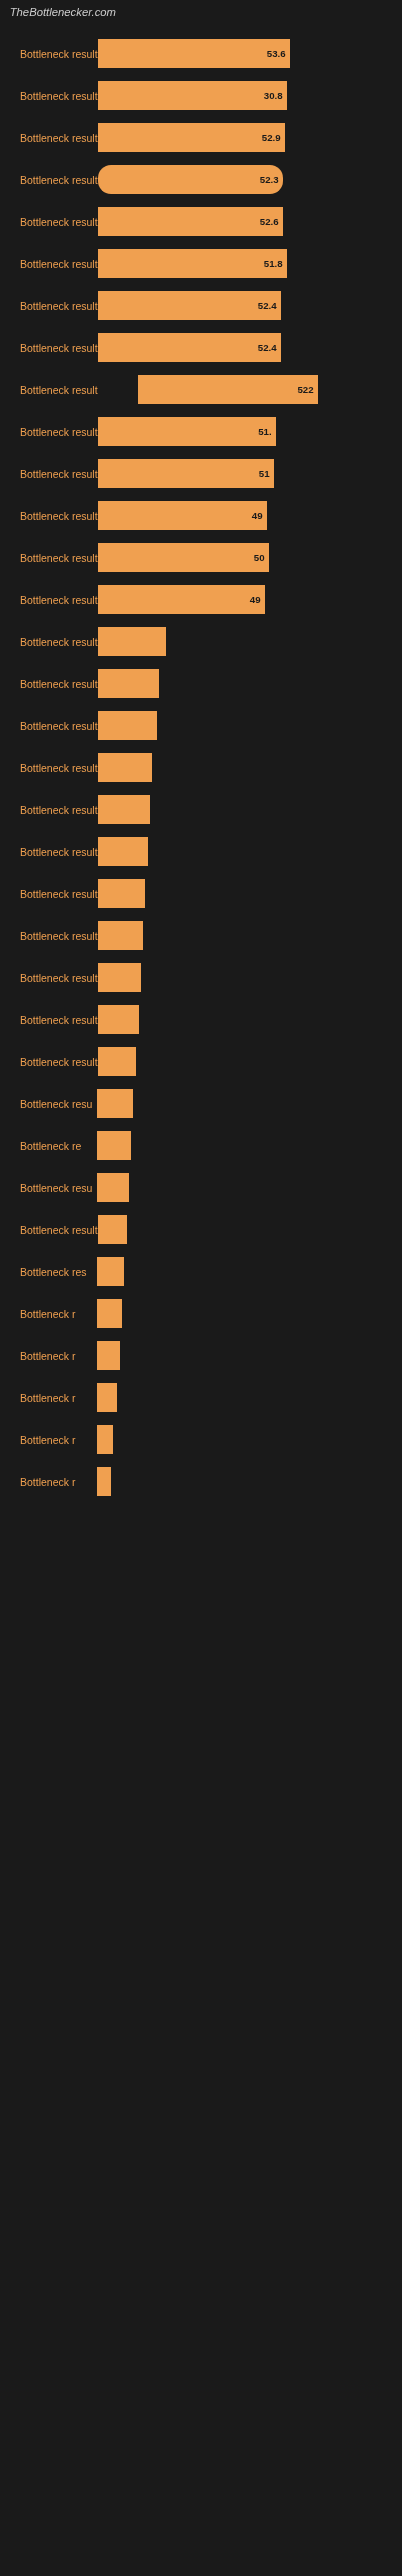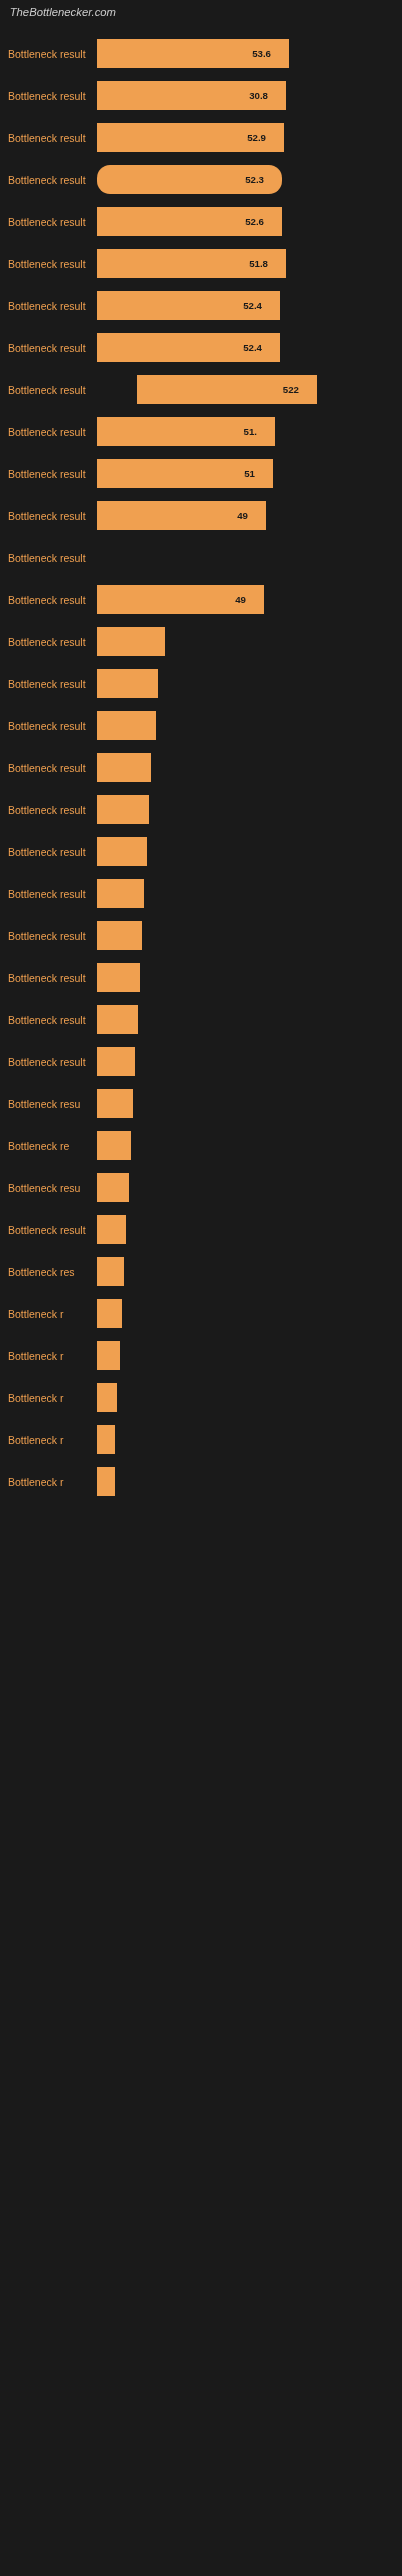--- a/index.html
+++ b/index.html
@@ -29,36 +29,36 @@
     .bar-row {
       display: flex;
       align-items: center;
       height: 42px;
       padding: 3.2px 0;
     }
     .bar-label {
       color: #f0a050;
       font-size: 10.5px;
       white-space: nowrap;
-      padding-left: 8px;
+      padding-left: 20px;
       min-width: 97px;
       flex-shrink: 0;
     }
     .bar-wrapper {
       display: flex;
       align-items: center;
       flex: 1;
     }
     .bar {
       background-color: #f0a050;
       height: 29px;
       display: flex;
       align-items: center;
       justify-content: flex-end;
-      padding-right: 18px;
+      padding-right: 4px;
     }
     .bar-value {
       color: #1a1a1a;
       font-size: 9.7px;
       font-weight: bold;
       white-space: nowrap;
     }
   </style>
 </head>
 <body>
@@ -159,20 +159,25 @@
     <div class="bar-row">
       <div class="bar-label">Bottleneck result</div>
       <div class="bar-wrapper">
         <div class="bar" style="width: 169px;">
           <span class="bar-value">49</span>
         </div>
       </div>
     </div>
     <div class="bar-row">
       <div class="bar-label">Bottleneck result</div>
+      <div class="bar-wrapper">
+        <div class="bar" style="width: 171px;">
+          <span class="bar-value">50</span>
+        </div>
+      </div>
     </div>
     <div class="bar-row">
       <div class="bar-label">Bottleneck result</div>
       <div class="bar-wrapper">
         <div class="bar" style="width: 167px;">
           <span class="bar-value">49</span>
         </div>
       </div>
     </div>
     <div class="bar-row">

